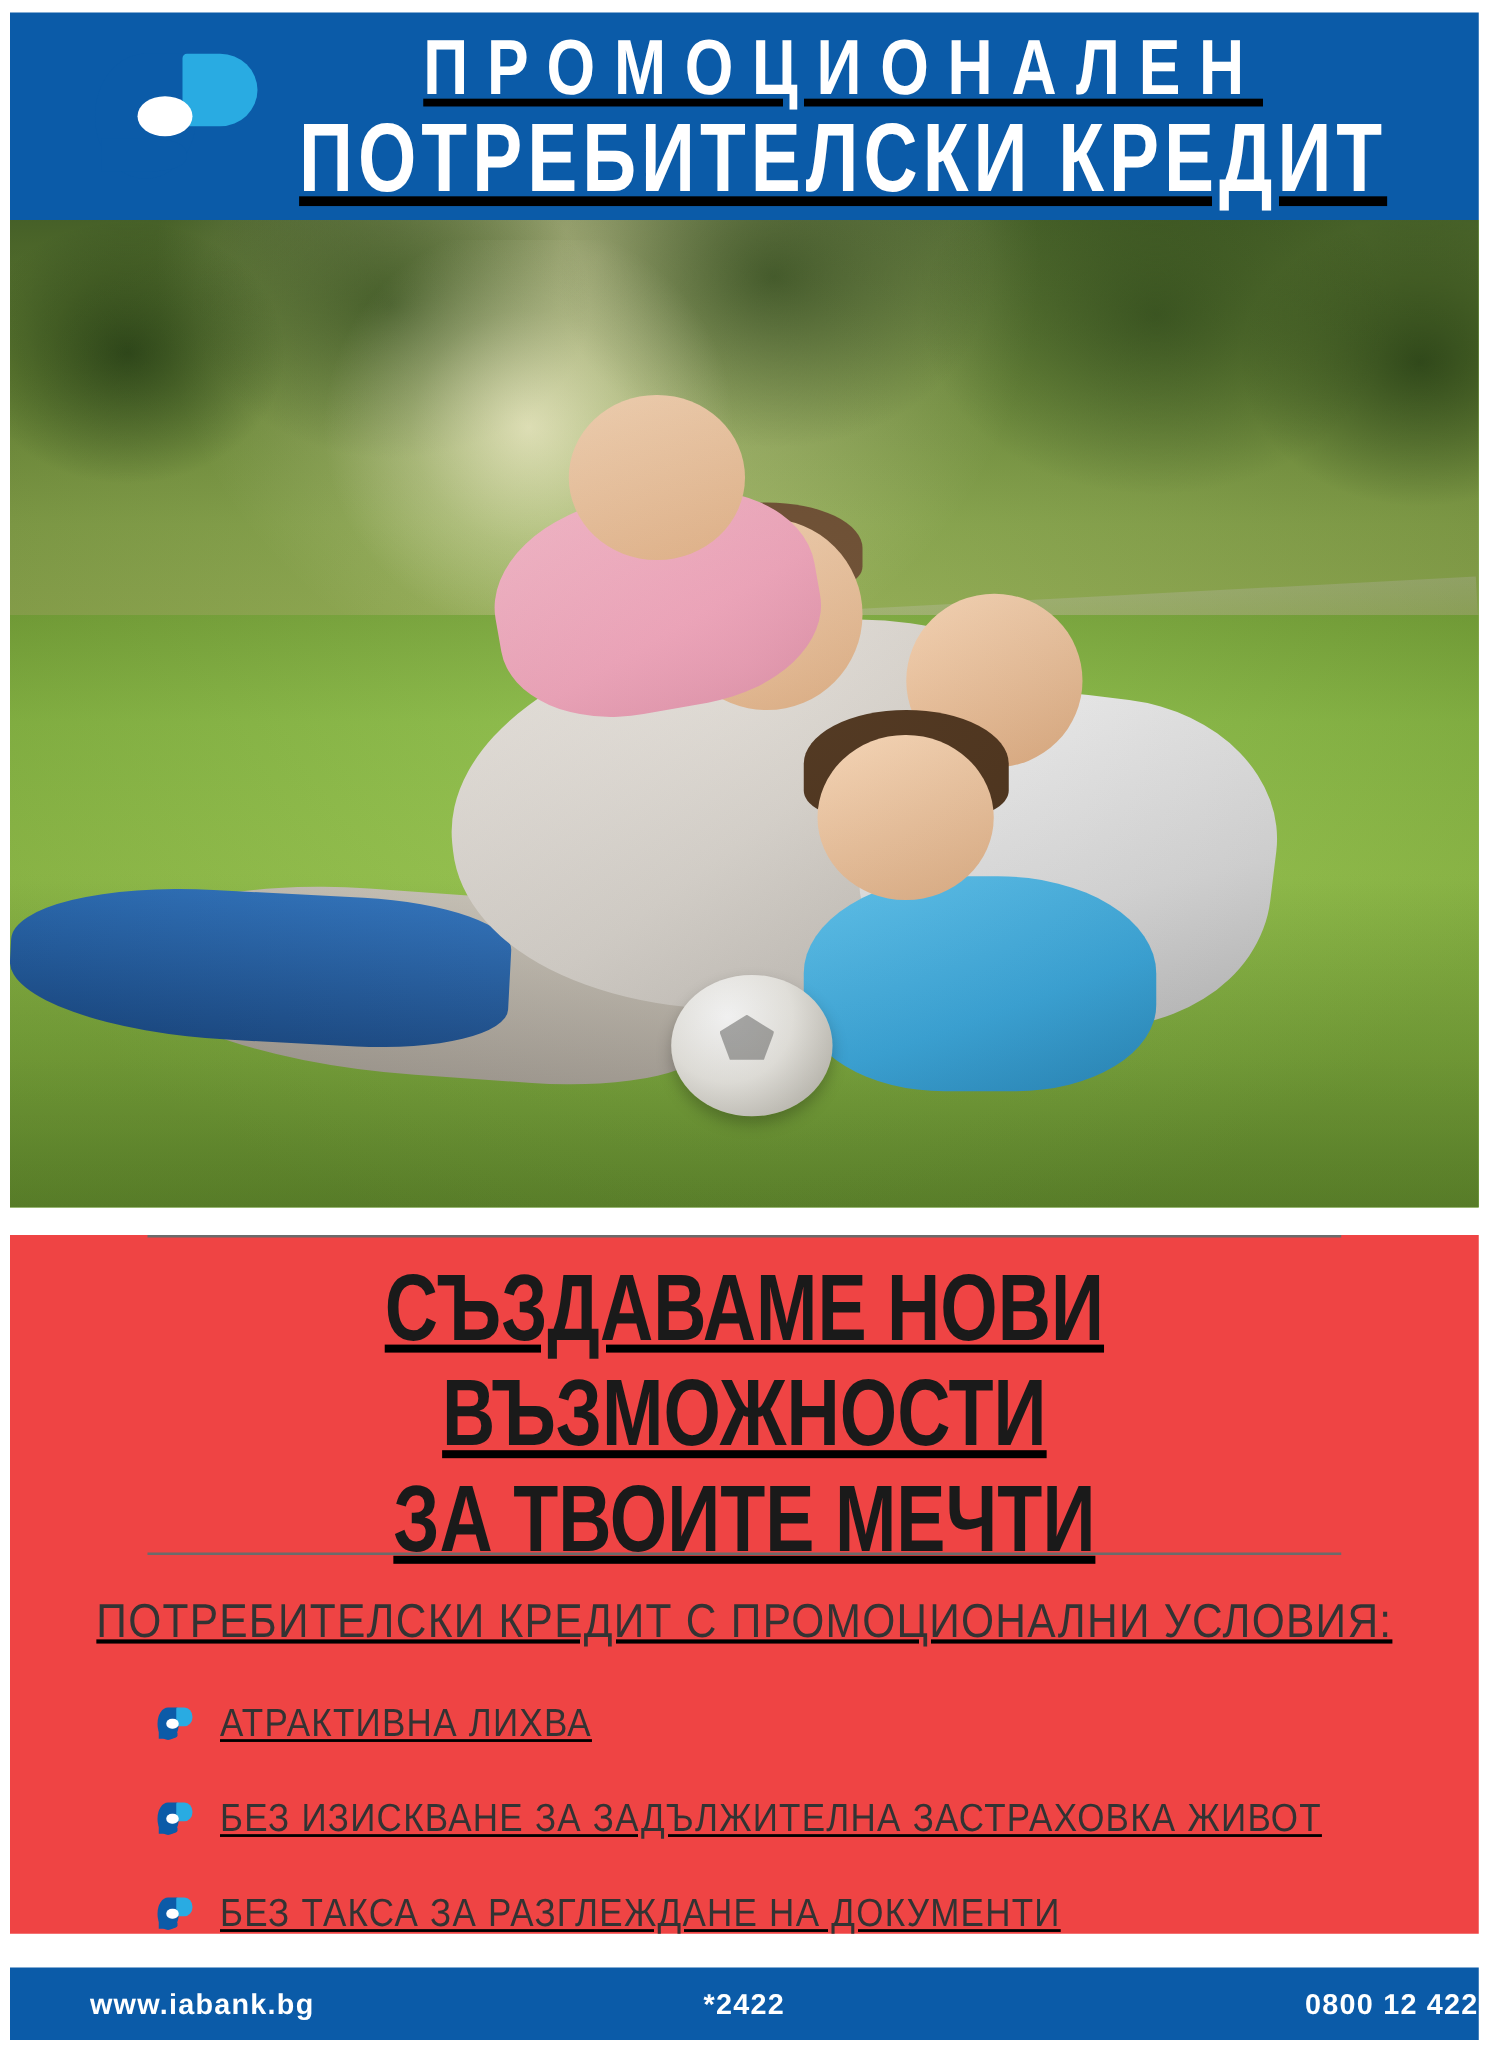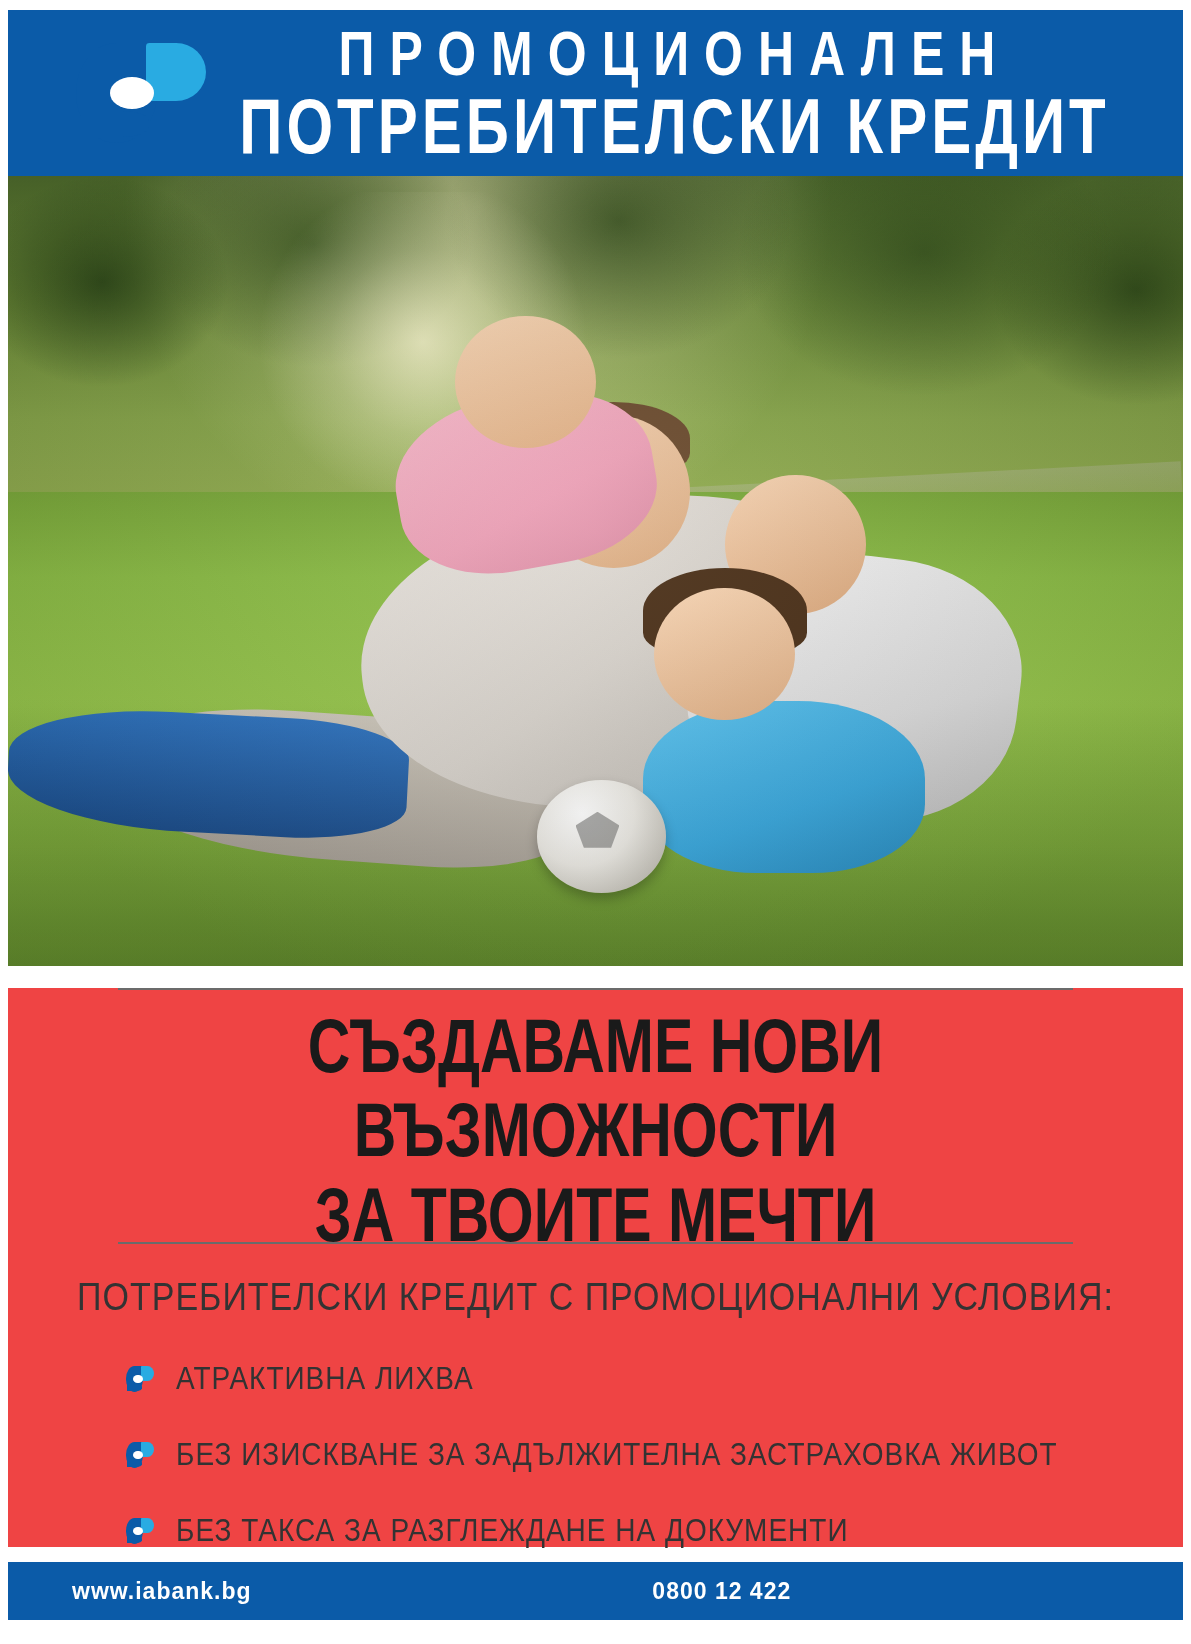--- a/index.html
+++ b/index.html
@@ -15,20 +15,21 @@
     position: relative;
   }
 
   .poster {
     position: relative;
     width: 1191px;
     height: 1644px;
     background: #ffffff;
     box-sizing: border-box;
     padding: 10px 8px 0 8px;
+    text-decoration: underline;
   }
 
   
   .header {
     position: relative;
     width: 1175px;
     height: 166px;
     background: #0b5ba8;
     display: flex;
     align-items: center;
@@ -357,21 +358,21 @@
     font-size: 28px;
     letter-spacing: 1px;
     transform: scaleY(1.12);
     font-family: "Liberation Sans", sans-serif;
   }
 
   
   .footer {
     position: absolute;
     left: 8px;
-    bottom: 24px;
+    bottom: 12px;
     width: 1175px;
     height: 58px;
     background: #0b5ba8;
     display: flex;
     align-items: center;
     color: #ffffff;
     font-weight: bold;
     font-size: 23px;
     letter-spacing: 1px;
   }
@@ -467,16 +468,17 @@
           <span class="lm-bar"></span>
         </span>
         <span class="bullet-text">БЕЗ ТАКСА ЗА РАЗГЛЕЖДАНЕ НА ДОКУМЕНТИ</span>
       </div>
 
     </div>
   </div>
 
   <div class="footer">
     <span class="footer-left">www.iabank.bg</span>
+    <span class="footer-center">*2422</span>
     <span class="footer-right">0800 12 422</span>
   </div>
 
 </div>
 
 </body></html>

